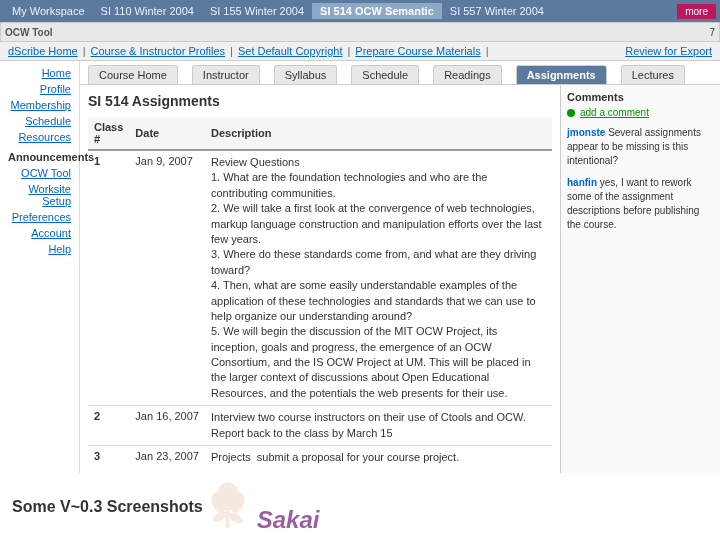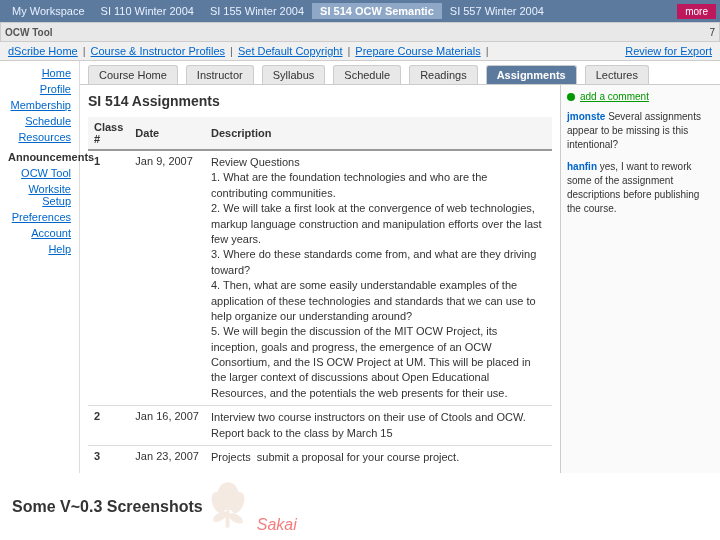--- a/index.html
+++ b/index.html
@@ -115,21 +115,21 @@
       overflow: hidden;
     }
 
     
     #sub-tabs {
       display: flex;
       align-items: flex-end;
       padding: 4px 8px 0;
       border-bottom: 1px solid #ccc;
       background: #fff;
-      gap: 8px;
+      gap: 14px;
     }
     .sub-tab {
       padding: 3px 10px;
       border: 1px solid #ccc;
       border-bottom: none;
       background: #e8e8e8;
       font-size: 11px;
       color: #333;
       cursor: pointer;
       border-radius: 3px 3px 0 0;
@@ -253,23 +253,23 @@
       display: flex;
       align-items: flex-end;
       gap: 4px;
     }
     .sakai-tulip {
       width: 50px;
       height: 55px;
       opacity: 0.35;
     }
     .sakai-text {
-      font-size: 16px;
-      font-weight: normal;
-      color: #ef4444;
+      font-size: 24px;
+      font-weight: bold;
+      color: #701a75;
       opacity: 0.7;
       font-style: italic;
     }
 
     .green-dot {
       display: inline-block;
       width: 8px;
       height: 8px;
       background: #090;
       border-radius: 50%;
@@ -370,20 +370,21 @@
                 <td class="desc" style="white-space: pre-wrap;">Projects  submit a proposal for your course project.
 
 Topics for projects might include:
 - Discussing OCW Project at the University of Michigan and places where</td>
               </tr>
             </tbody>
         </table>
       </div>
 
       <div id="comments-panel">
+        <h3>Comments</h3>
         <div class="add-comment-link">
           <span class="green-dot"></span>
           <span>add a comment</span>
         </div>
         <div id="comments-list">
         <div class="comment-entry"><span class="comment-author">jmonste </span><span class="comment-text">Several assignments appear to be missing  is this intentional?</span></div>
             <div class="comment-entry"><span class="comment-author">hanfin </span><span class="comment-text">yes, I want to rework some of the assignment descriptions before publishing the course.</span></div>
           </div>
       </div>
     </div>

